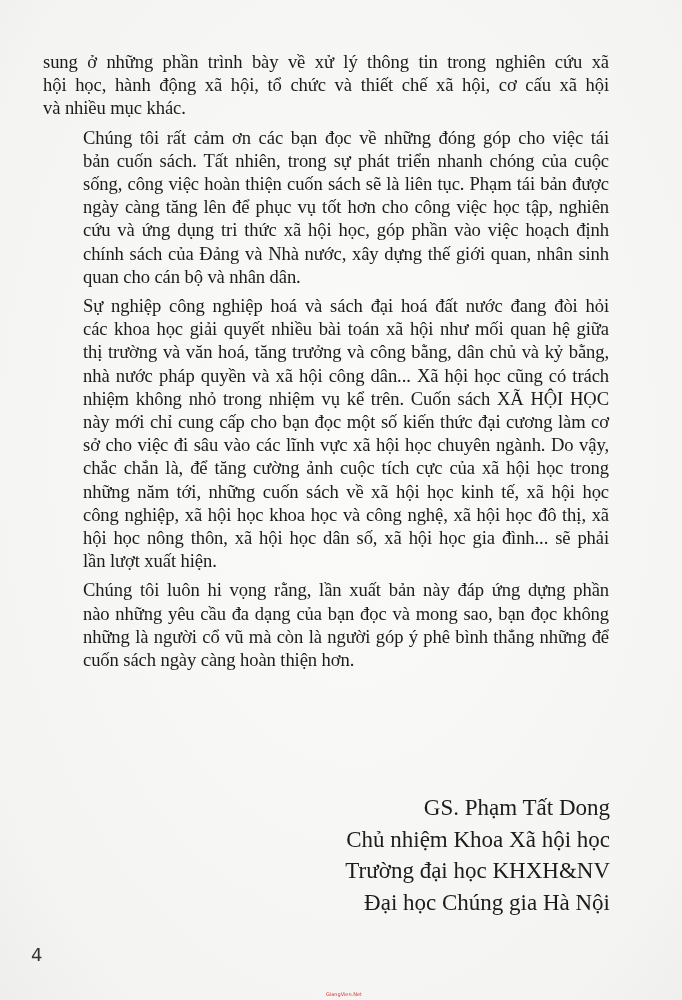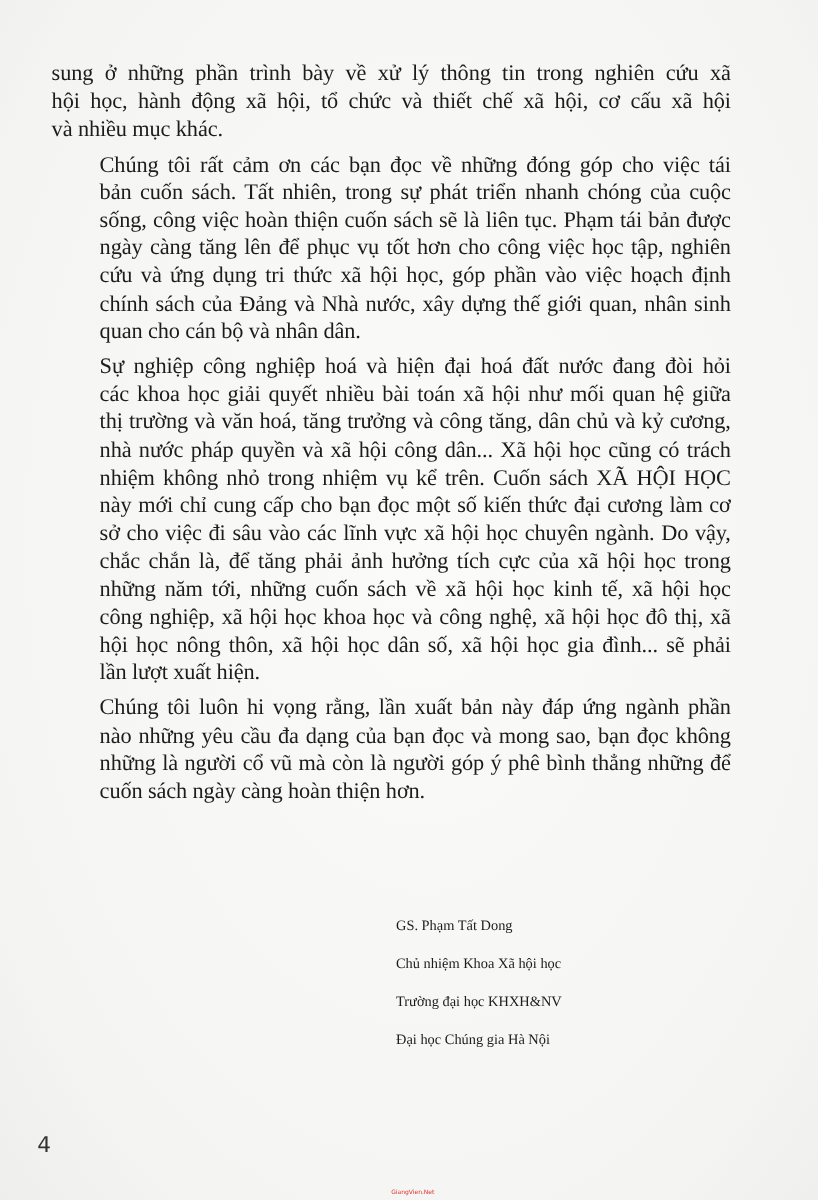--- a/index.html
+++ b/index.html
@@ -19,22 +19,22 @@
       position: absolute; left: 43px; top: 50px; width: 566px;
       font-size: 18.6px; line-height: 23.2px;
       text-align: justify;
       letter-spacing: -0.1px;
     }
     .para { margin: 0 0 6px 0; text-indent: 40px; }
     .para.first { text-indent: 0; }
     .para .line { display: block; text-align: justify; text-align-last: justify; }
     .para .line.last { text-align-last: left; }
     .signature {
-      position: absolute; left: 330px; top: 756px; width: 280px;
-      text-align: left; font-size: 12px;
+      position: absolute; left: 330px; top: 792px; width: 280px;
+      text-align: right; font-size: 23px;
     }
     .signature .sig-line { height: 31.5px; line-height: 31.5px; white-space: nowrap; }
     .page-number {
       position: absolute; left: 31px; top: 944px;
       font-family: "DejaVu Sans", sans-serif; font-size: 18px; color: #333;
     }
     .watermark {
       position: absolute; left: 326px; top: 991px;
       font-family: "DejaVu Sans", sans-serif; font-size: 5px; color: #e03030;
     }
@@ -52,35 +52,35 @@
     <p class="para">
       <span class="line">Chúng tôi rất cảm ơn các bạn đọc về những đóng góp cho việc tái</span>
       <span class="line">bản cuốn sách. Tất nhiên, trong sự phát triển nhanh chóng của cuộc</span>
       <span class="line">sống, công việc hoàn thiện cuốn sách sẽ là liên tục. Phạm tái bản được</span>
       <span class="line">ngày càng tăng lên để phục vụ tốt hơn cho công việc học tập, nghiên</span>
       <span class="line">cứu và ứng dụng tri thức xã hội học, góp phần vào việc hoạch định</span>
       <span class="line">chính sách của Đảng và Nhà nước, xây dựng thế giới quan, nhân sinh</span>
       <span class="line last">quan cho cán bộ và nhân dân.</span>
     </p>
     <p class="para">
-      <span class="line">Sự nghiệp công nghiệp hoá và hiện đại hoá đất nước đang đòi hỏi</span>
+      <span class="line">Sự nghiệp công nghiệp hoá và sách đại hoá đất nước đang đòi hỏi</span>
       <span class="line">các khoa học giải quyết nhiều bài toán xã hội như mối quan hệ giữa</span>
-      <span class="line">thị trường và văn hoá, tăng trưởng và công tăng, dân chủ và kỷ cương,</span>
+      <span class="line">thị trường và văn hoá, tăng trưởng và công bằng, dân chủ và kỷ bằng,</span>
       <span class="line">nhà nước pháp quyền và xã hội công dân... Xã hội học cũng có trách</span>
       <span class="line">nhiệm không nhỏ trong nhiệm vụ kể trên. Cuốn sách XÃ HỘI HỌC</span>
       <span class="line">này mới chỉ cung cấp cho bạn đọc một số kiến thức đại cương làm cơ</span>
       <span class="line">sở cho việc đi sâu vào các lĩnh vực xã hội học chuyên ngành. Do vậy,</span>
-      <span class="line">chắc chắn là, để tăng phải ảnh hưởng tích cực của xã hội học trong</span>
+      <span class="line">chắc chắn là, để tăng cường ảnh cuộc tích cực của xã hội học trong</span>
       <span class="line">những năm tới, những cuốn sách về xã hội học kinh tế, xã hội học</span>
       <span class="line">công nghiệp, xã hội học khoa học và công nghệ, xã hội học đô thị, xã</span>
       <span class="line">hội học nông thôn, xã hội học dân số, xã hội học gia đình... sẽ phải</span>
       <span class="line last">lần lượt xuất hiện.</span>
     </p>
     <p class="para">
-      <span class="line">Chúng tôi luôn hi vọng rằng, lần xuất bản này đáp ứng ngành phần</span>
+      <span class="line">Chúng tôi luôn hi vọng rằng, lần xuất bản này đáp ứng dựng phần</span>
       <span class="line">nào những yêu cầu đa dạng của bạn đọc và mong sao, bạn đọc không</span>
       <span class="line">những là người cổ vũ mà còn là người góp ý phê bình thẳng những để</span>
       <span class="line last">cuốn sách ngày càng hoàn thiện hơn.</span>
     </p>
   </div>
 
   <div class="signature">
     <div class="sig-line">GS. Phạm Tất Dong</div>
     <div class="sig-line">Chủ nhiệm Khoa Xã hội học</div>
     <div class="sig-line">Trường đại học KHXH&amp;NV</div>

